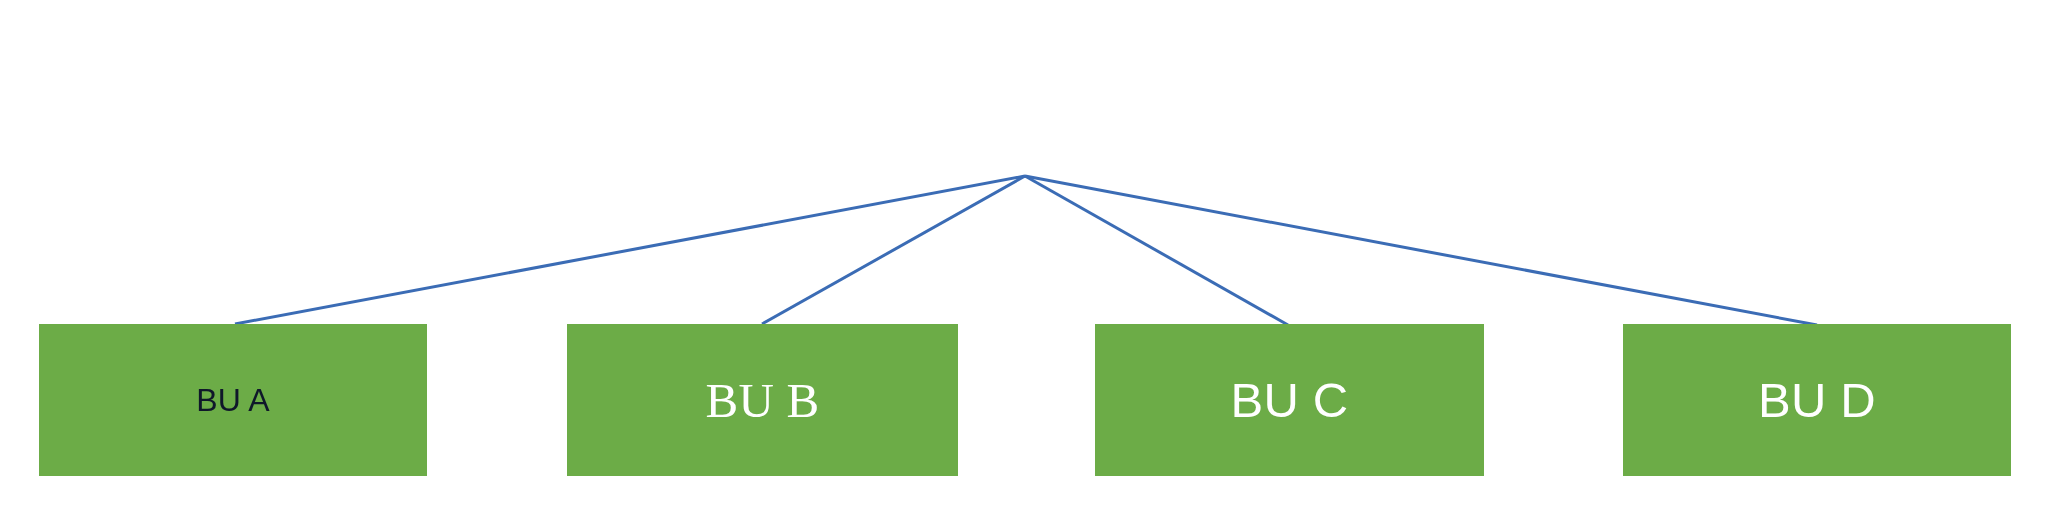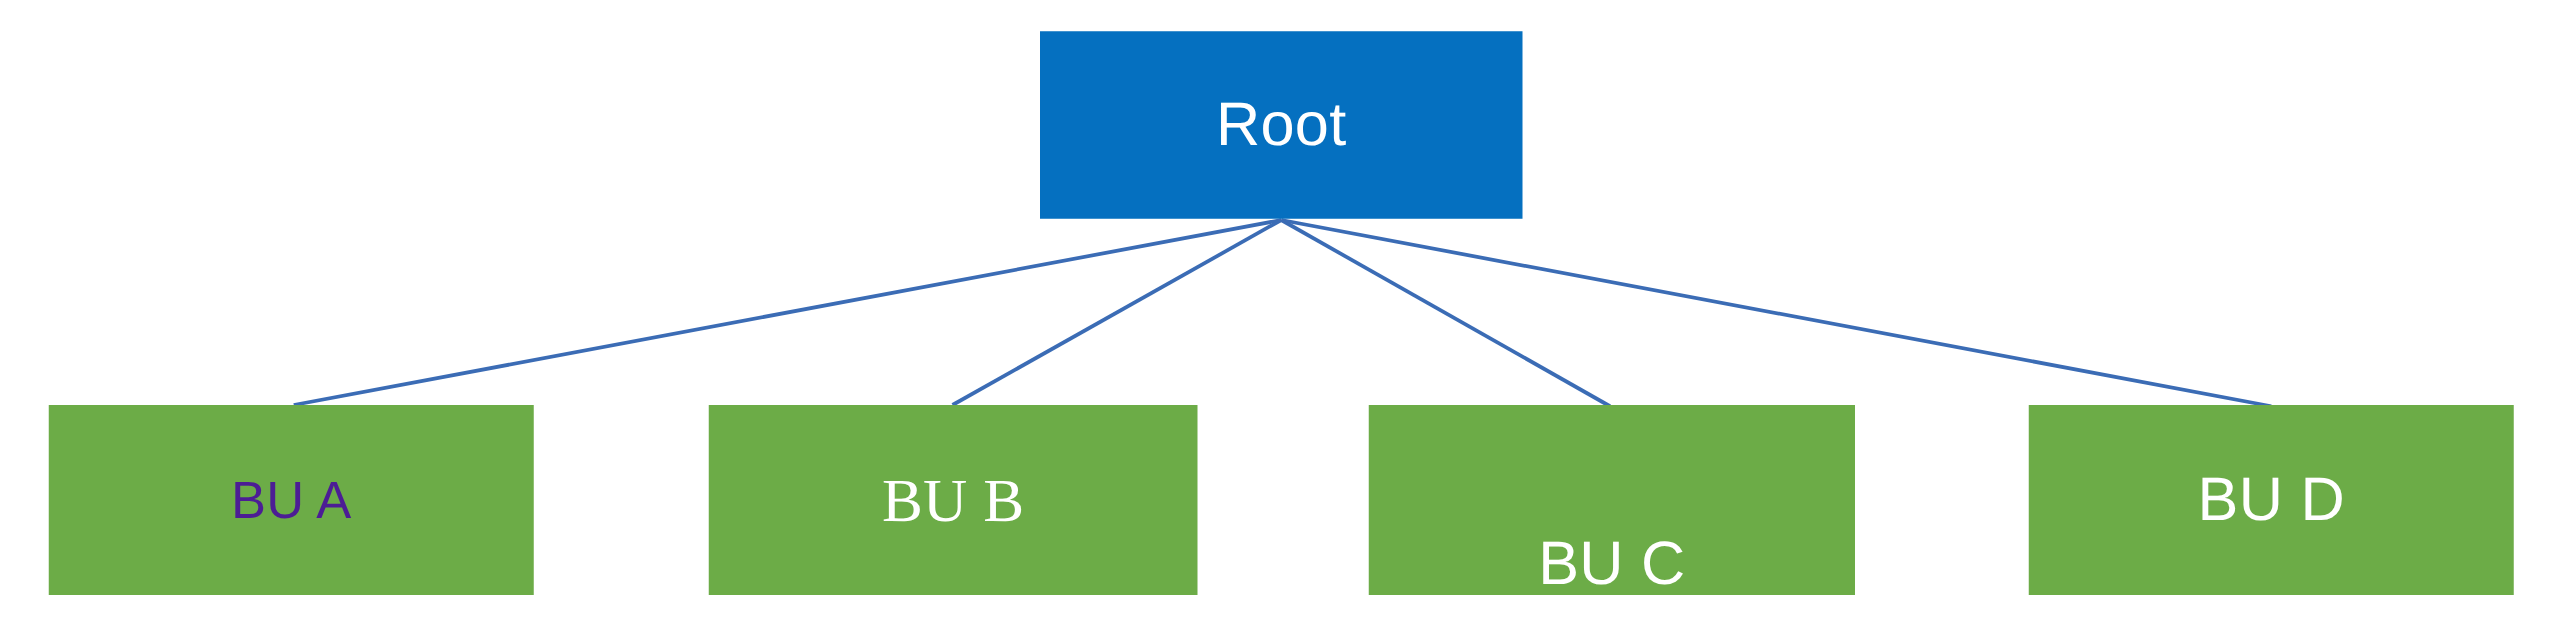--- a/index.html
+++ b/index.html
@@ -60,33 +60,30 @@
 
 <div id="canvas">
 
   <svg id="connector-layer" viewBox="0 0 2047 513" width="2047" height="513" xmlns="http://www.w3.org/2000/svg" aria-hidden="true">
       <line x1="1025" y1="176" x2="235" y2="324" stroke="#3B6CB5" stroke-width="3" stroke-linecap="butt"></line>
       <line x1="1025" y1="176" x2="762" y2="324" stroke="#3B6CB5" stroke-width="3" stroke-linecap="butt"></line>
       <line x1="1025" y1="176" x2="1288" y2="325" stroke="#3B6CB5" stroke-width="3" stroke-linecap="butt"></line>
       <line x1="1025" y1="176" x2="1817" y2="325" stroke="#3B6CB5" stroke-width="3" stroke-linecap="butt"></line>
     </svg>
 
-  <div class="node node-root" id="root-node" style="left: 832px; top: 25px; width: 386px; height: 150px; background: rgb(5, 112, 192); color: rgb(255, 255, 255);">
-    <span class="node-label" style="font-size: 49px; color: rgb(255, 255, 255);">Root</span>
-  </div>
 
   <div class="node node-leaf" id="leaf-0" style="left: 39px; top: 324px; width: 388px; height: 152px; background: rgb(108, 172, 71); color: rgb(255, 255, 255);">
-    <span class="node-label" style="font-size: 42px; color: #4c1d95;">BU A</span>
+    <span class="node-label" style="font-size: 32px; color: #0f172a;">BU A</span>
   </div>
 
   <div class="node node-leaf" id="leaf-1" style="left: 567px; top: 324px; width: 391px; height: 152px; background: rgb(108, 172, 71); color: rgb(255, 255, 255);">
     <span class="node-label" style="font-size: 49px; color: rgb(255, 255, 255); font-family: Liberation Serif, serif;">BU B</span>
   </div>
 
-  <div class="node node-leaf" id="leaf-2" style="left: 1095px; top: 324px; width: 389px; height: 152px; background: rgb(108, 172, 71); color: rgb(255, 255, 255); align-items: flex-end;">
+  <div class="node node-leaf" id="leaf-2" style="left: 1095px; top: 324px; width: 389px; height: 152px; background: rgb(108, 172, 71); color: rgb(255, 255, 255);">
     <span class="node-label" style="font-size: 49px; color: rgb(255, 255, 255);">BU C</span>
   </div>
 
   <div class="node node-leaf" id="leaf-3" style="left: 1623px; top: 324px; width: 388px; height: 152px; background: rgb(108, 172, 71); color: rgb(255, 255, 255);">
     <span class="node-label" style="font-size: 49px; color: rgb(255, 255, 255);">BU D</span>
   </div>
 
 </div>
 
 </body></html>

